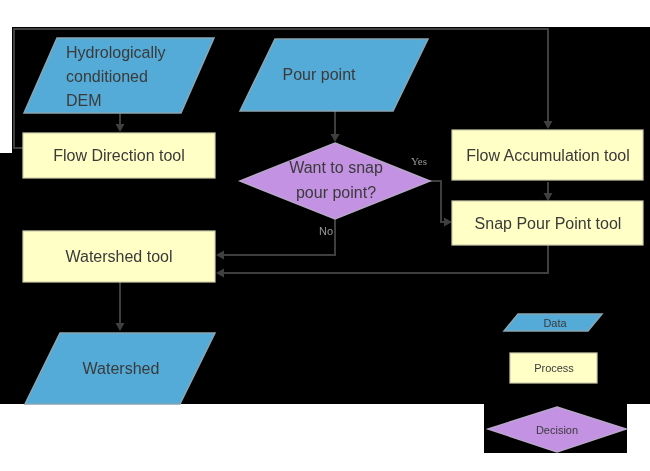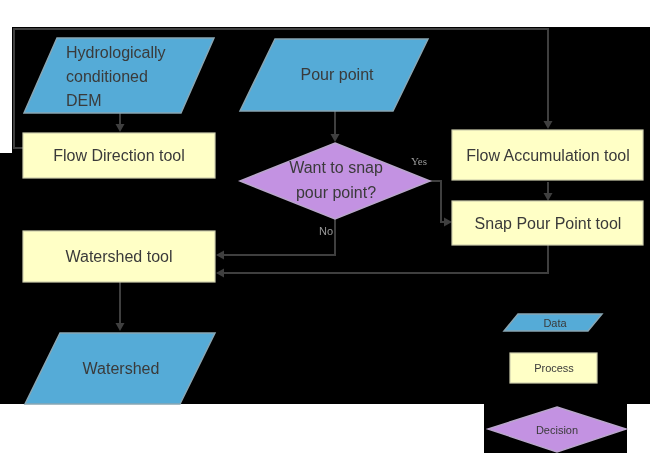--- a/index.html
+++ b/index.html
@@ -105,21 +105,21 @@
     <rect class="shape-process" x="510" y="353" width="87" height="30"></rect>
     <polygon class="shape-decision" points="557,407 626,429 557,452 488,429"></polygon>
   </svg>
 
   <div class="lbl" style="left:66px; top:41px;">
     <div>Hydrologically</div>
     <div>conditioned</div>
     <div>DEM</div>
   </div>
 
-  <div class="lbl ctr" style="left:337px; top:75px;">Pour point</div>
+  <div class="lbl ctr" style="left:319px; top:75px;">Pour point</div>
 
   <div class="lbl ctr" style="left:119px; top:156px;">Flow Direction tool</div>
 
   <div class="lbl ctr" style="left:548px; top:156px;text-align:right;">Flow Accumulation tool</div>
 
   <div class="lbl ctr" style="left:548px; top:224px;">Snap Pour Point tool</div>
 
   <div class="lbl ctr decision-lines" style="left:336px; top:180px;">
     <div>Want to snap</div>
     <div>pour point?</div>

